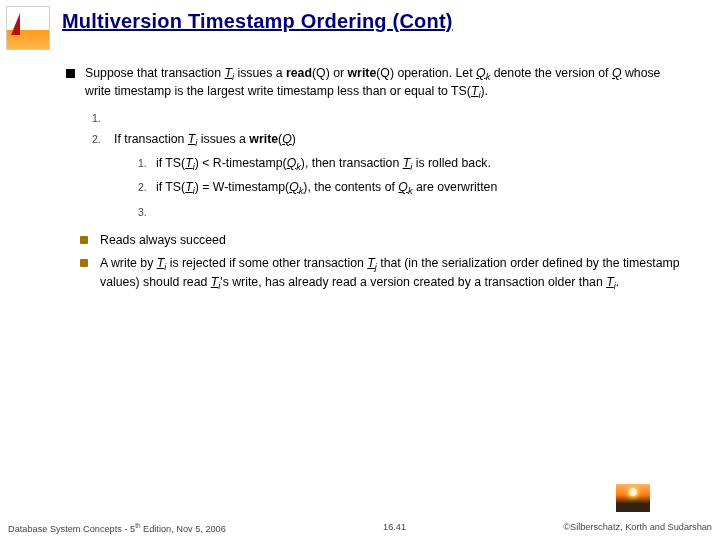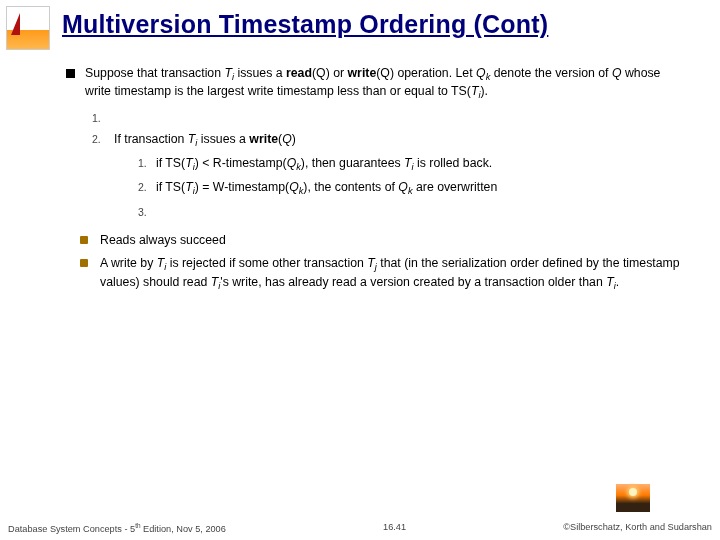--- a/index.html
+++ b/index.html
@@ -38,21 +38,21 @@
     left: 13px; top: 4px;
     width: 8px; height: 8px;
     border-radius: 50%;
     background: #fff3c0;
     box-shadow: 0 0 4px 2px #ffd070;
   }
   h1.title {
     position: absolute;
     top: 10px; left: 62px; right: 20px;
     color: #00007a;
-    font-size: 25px;
+    font-size: 20px;
     font-weight: bold;
     text-decoration: underline;
     letter-spacing: .2px;
   }
   .content {
     position: absolute;
     top: 66px;
     left: 66px;
     right: 32px;
     font-size: 12.3px;
@@ -72,21 +72,21 @@
   .footer {
     position: absolute;
     bottom: 6px; left: 8px; right: 8px;
     font-size: 9.2px;
     color: #444;
     display: flex;
     justify-content: space-between;
   }
   sup.th { font-size: .7em; }
   sub { font-size: .75em; font-style: italic; }
-  i { font-style: italic; }
+  i { font-style: italic; text-decoration: underline; }
 </style>
 </head>
 <body>
 
 <div class="logo-tl">
     <div class="sail"></div>
   </div>
 <div class="logo-br">
     <div class="sun"></div>
   </div>
@@ -106,21 +106,21 @@
     <div class="nrow">
       <div class="num">1.</div>
     </div>
     <div class="nrow">
       <div class="num">2.</div>
       <div>
         <span>If transaction </span><i><span>T</span><sub>i</sub></i><span> issues a  </span><b><span>write</span></b>(<i>Q</i>)
         <div class="ol2" style="margin-top:6px">
           <div class="nrow">
             <div class="num">1.</div>
-            <div><span>if TS(</span><i><span>T</span><sub>i</sub></i><span>) &lt; R-timestamp(</span><i><span>Q</span><sub>k</sub></i><span>), then guarantees </span><i><span>T</span><sub>i</sub></i><span> is rolled back.</span></div>
+            <div><span>if TS(</span><i><span>T</span><sub>i</sub></i><span>) &lt; R-timestamp(</span><i><span>Q</span><sub>k</sub></i><span>), then transaction </span><i><span>T</span><sub>i</sub></i><span> is rolled back.</span></div>
           </div>
           <div class="nrow">
             <div class="num">2.</div>
             <div><span>if TS(</span><i><span>T</span><sub>i</sub></i><span>) = W-timestamp(</span><i><span>Q</span><sub>k</sub></i><span>), the contents of </span><i><span>Q</span><sub>k</sub></i><span> are overwritten</span></div>
           </div>
           <div class="nrow">
             <div class="num">3.</div>
           </div>
         </div>
       </div>

